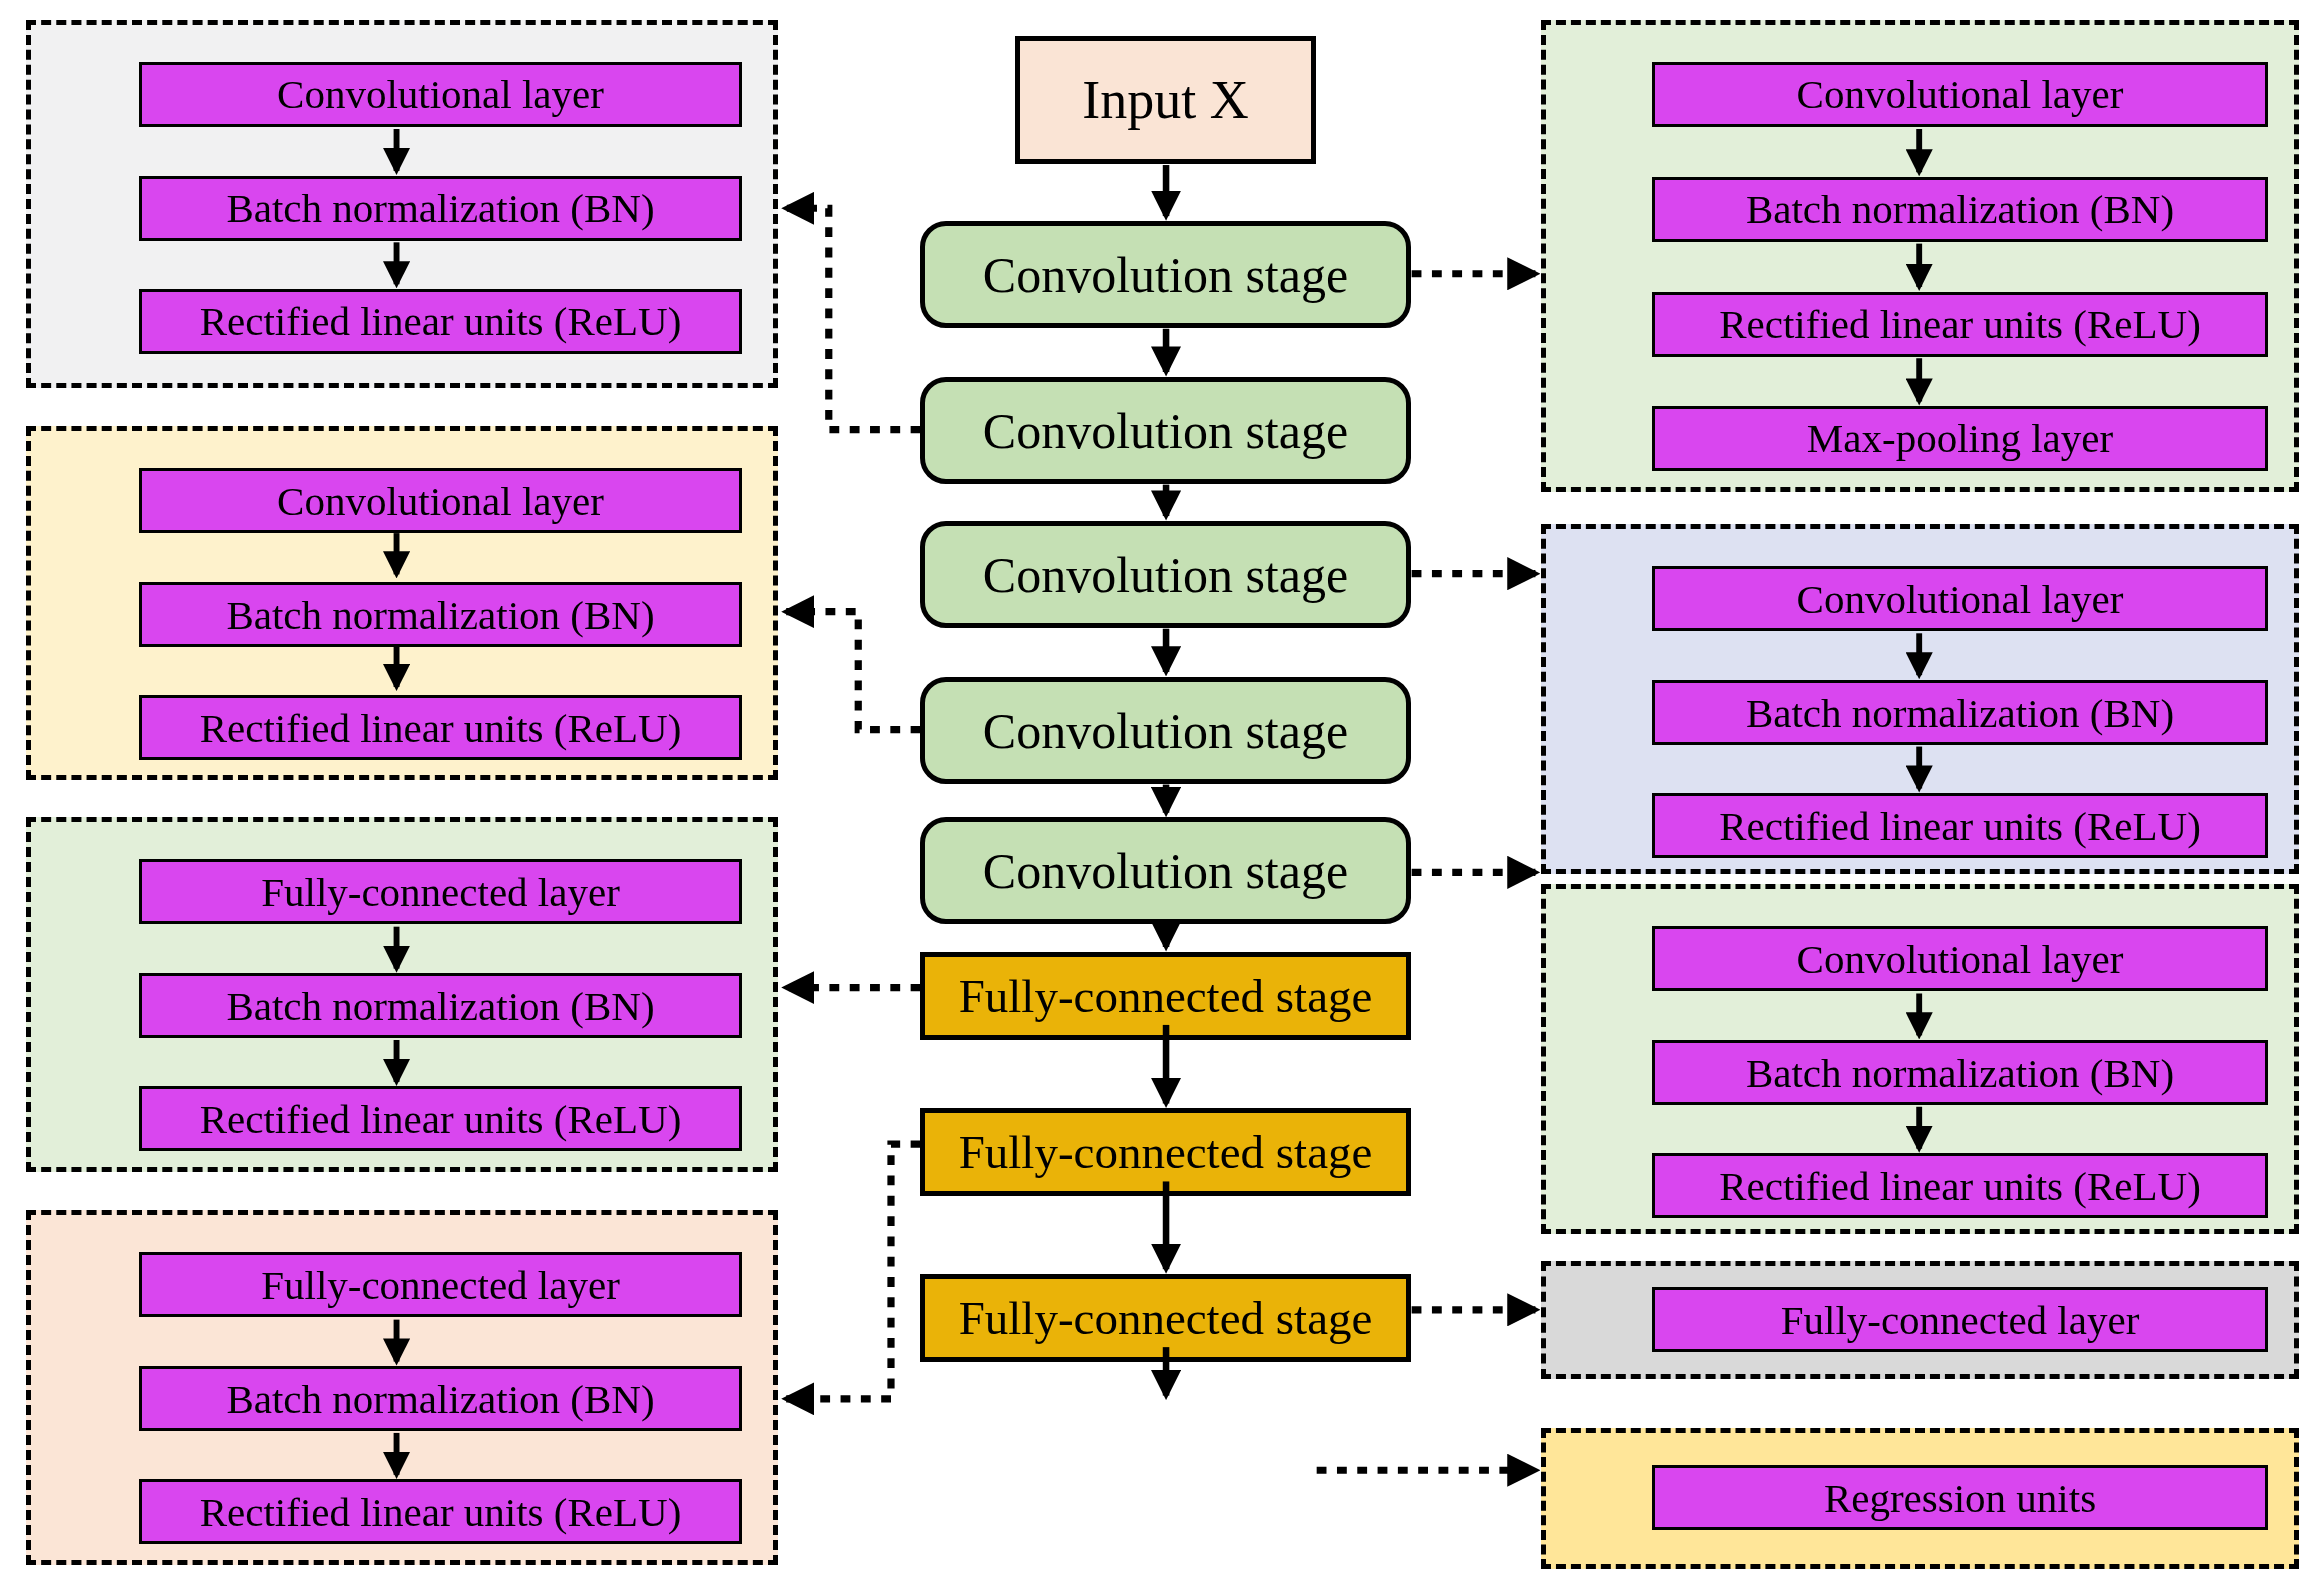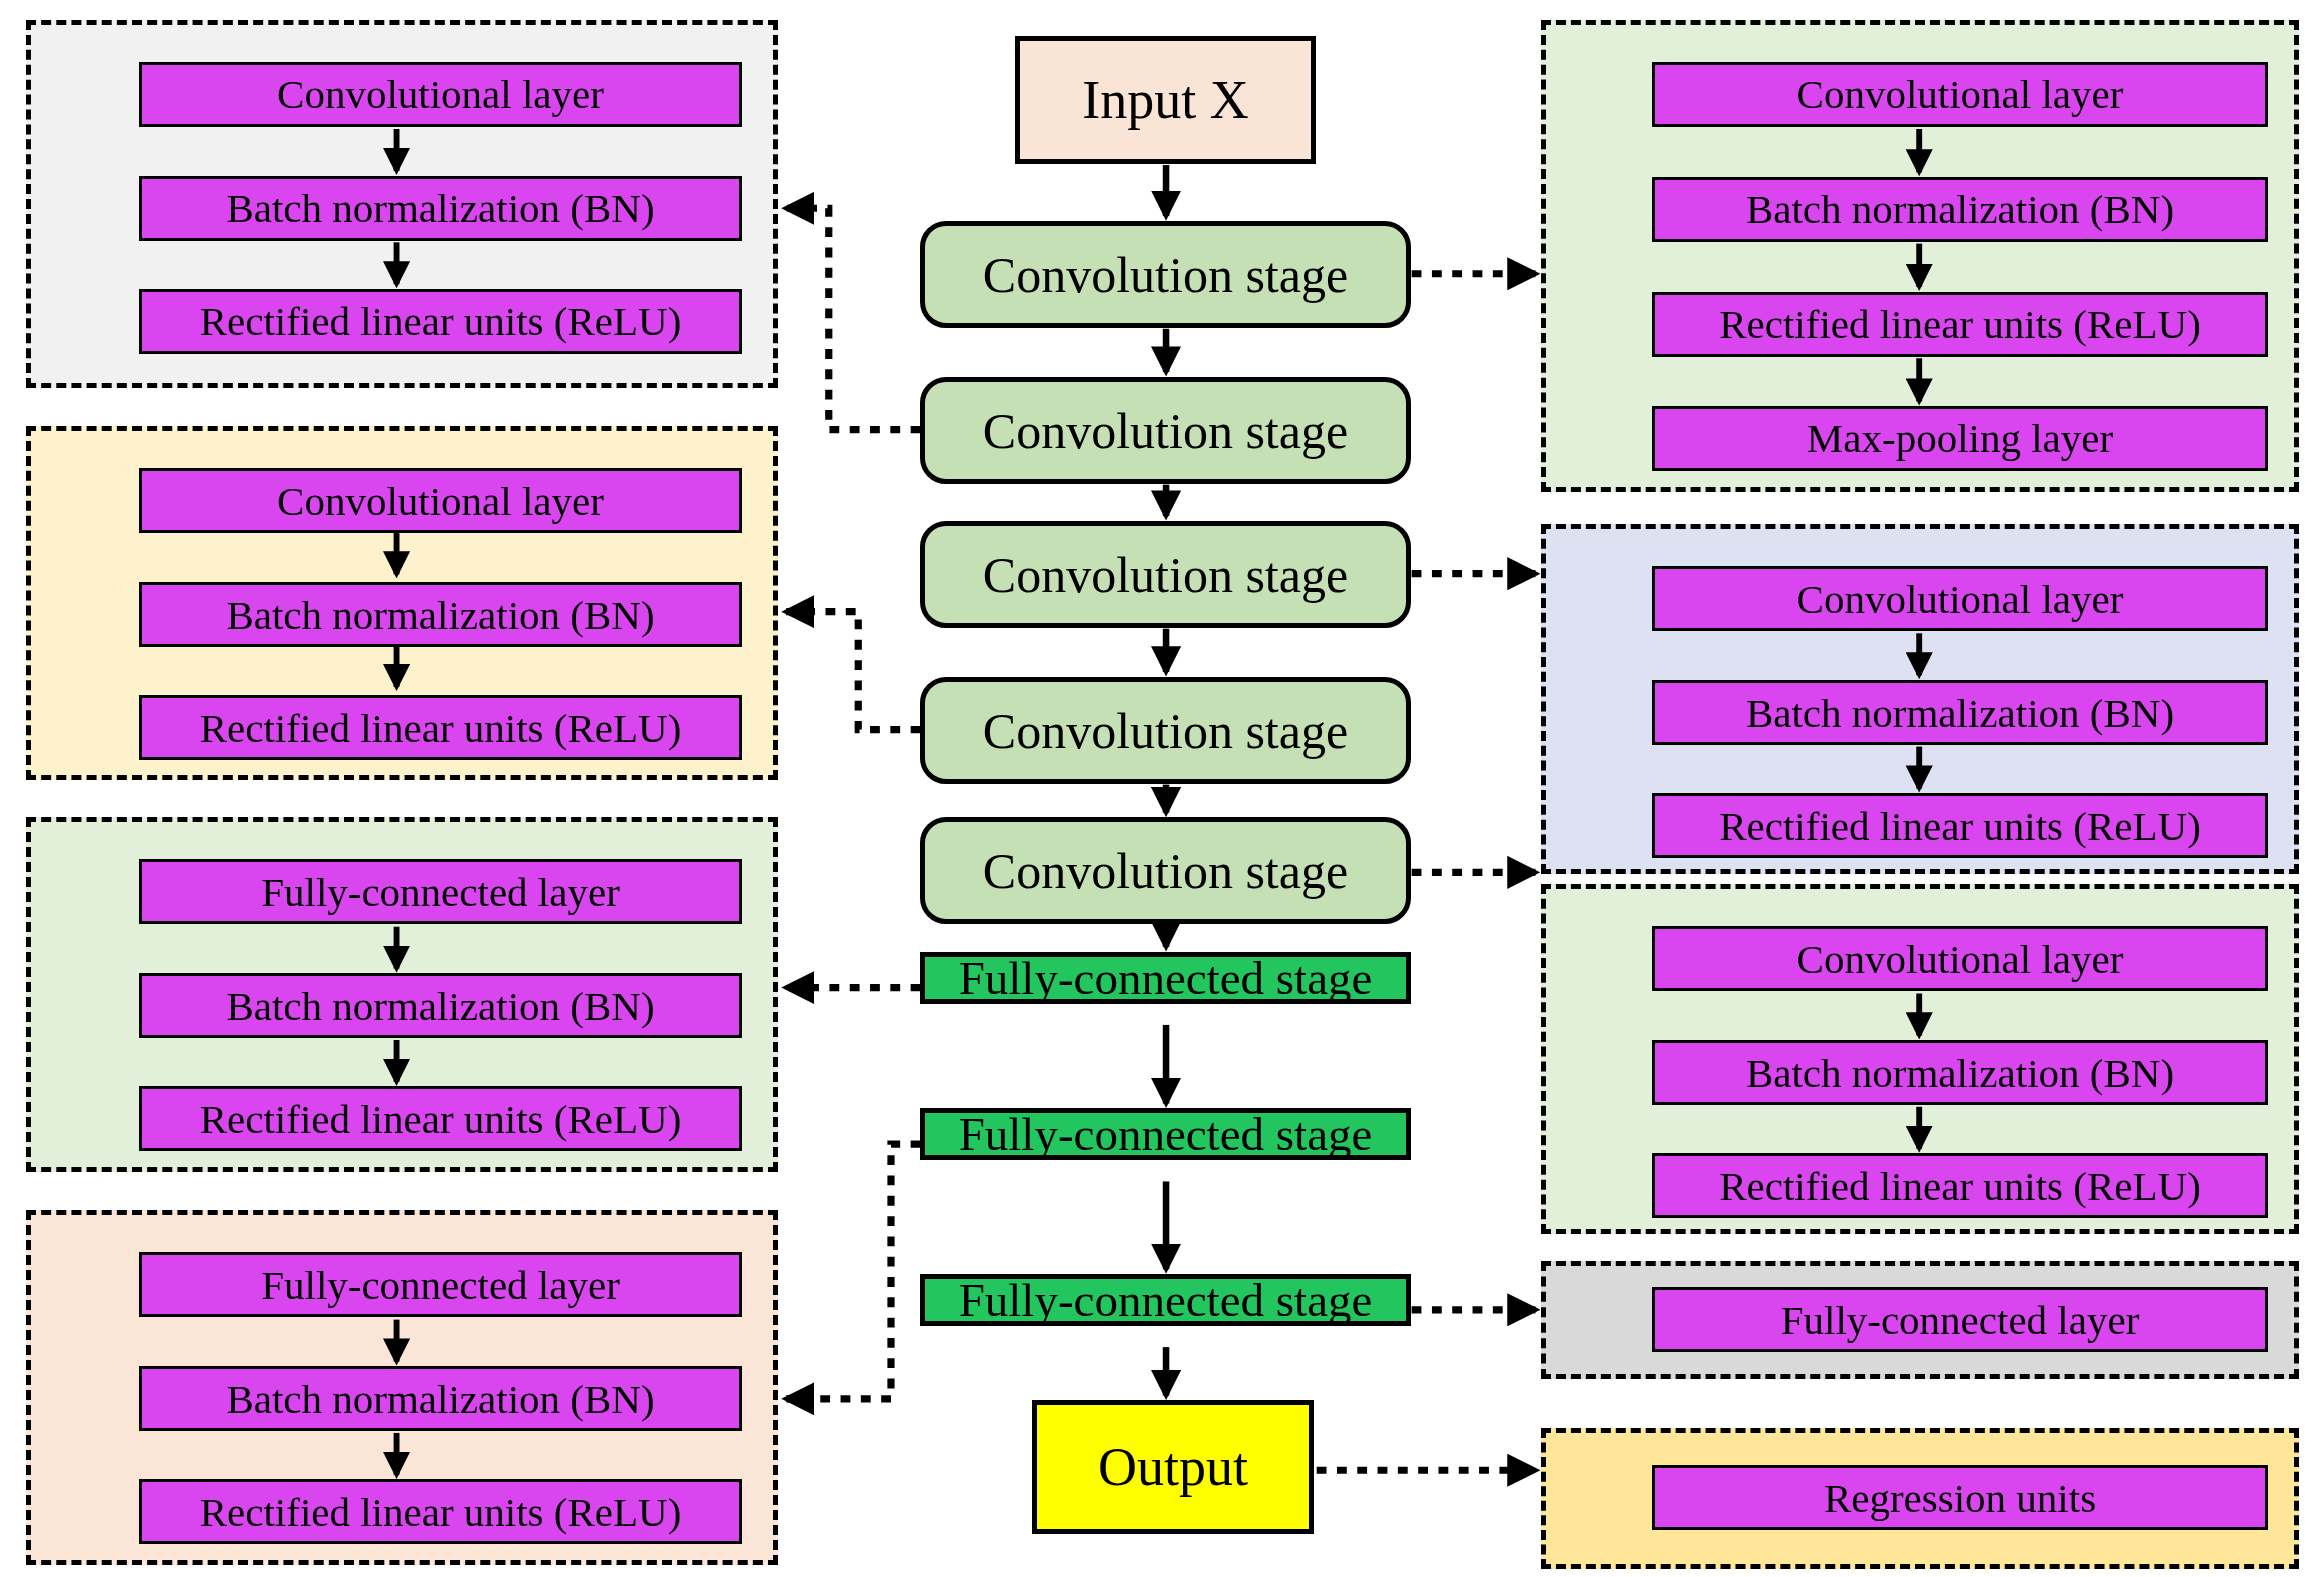--- a/index.html
+++ b/index.html
@@ -14,21 +14,21 @@
   .layerbox{
     position:absolute;box-sizing:border-box;border:3.9px solid #000;
     background:#d946ef;display:flex;align-items:center;justify-content:center;
     font-size:41px;white-space:nowrap;margin-left:44px;
   }
   .stage{
     position:absolute;box-sizing:border-box;border:5.2px solid #000;
     display:flex;align-items:center;justify-content:center;white-space:nowrap;
   }
   .conv-stage{left:920px;width:491px;height:107px;background:#C5E0B4;font-size:50px;border-radius:26px;}
-  .fc-stage{left:920px;width:491px;height:52px;background:#22c55e;font-size:47px;}
+  .fc-stage{left:920px;width:491px;height:88px;background:#eab308;font-size:47px;}
   .input-box{left:1015px;top:36px;width:301px;height:128px;background:#FAE4D5;font-size:54px;}
   .output-box{left:1032px;top:1400px;width:282px;height:134px;background:#FFFF00;font-size:54px;}
   .p-l1{left:26px;top:19.6px;width:752px;height:368px;background:#F1F1F2;}
   .p-l2{left:26px;top:426px;width:752px;height:354px;background:#FEF2CC;}
   .p-l3{left:26px;top:817px;width:752px;height:355px;background:#E2EFD9;}
   .p-l4{left:26px;top:1210px;width:752px;height:355px;background:#FBE5D6;}
   .p-r1{left:1541px;top:19.6px;width:758px;height:472px;background:#E2EFD9;}
   .p-r2{left:1541px;top:524px;width:758px;height:350px;background:#DDE1F2;}
   .p-r3{left:1541px;top:884px;width:758px;height:350px;background:#E2EFD9;}
   .p-r4{left:1541px;top:1261px;width:758px;height:118px;background:#D9D9D9;}
@@ -101,21 +101,20 @@
   <div class="stage conv-stage" style="top:221px;">Convolution stage</div>
   <div class="stage conv-stage" style="top:377px;">Convolution stage</div>
   <div class="stage conv-stage" style="top:521px;">Convolution stage</div>
   <div class="stage conv-stage" style="top:677px;">Convolution stage</div>
   <div class="stage conv-stage" style="top:817px;">Convolution stage</div>
 
   <div class="stage fc-stage" style="top:952px;">Fully-connected stage</div>
   <div class="stage fc-stage" style="top:1108px;">Fully-connected stage</div>
   <div class="stage fc-stage" style="top:1274px;">Fully-connected stage</div>
 
-  <div class="stage output-box">Output</div>
 
   <svg id="wires" viewBox="0 0 3540 2408" xmlns="http://www.w3.org/2000/svg">
     <defs>
       <marker id="ah" viewBox="0 0 10 10" refX="8.5" refY="5" markerWidth="4.6" markerHeight="4.6" orient="auto">
         <path d="M0,0 L10,5 L0,10 Z" fill="#000"></path>
       </marker>
     </defs>
 
     <g stroke="#000" stroke-width="10" fill="none">
       <path d="M1780,252 L1780,330" marker-end="url(#ah)"></path>

